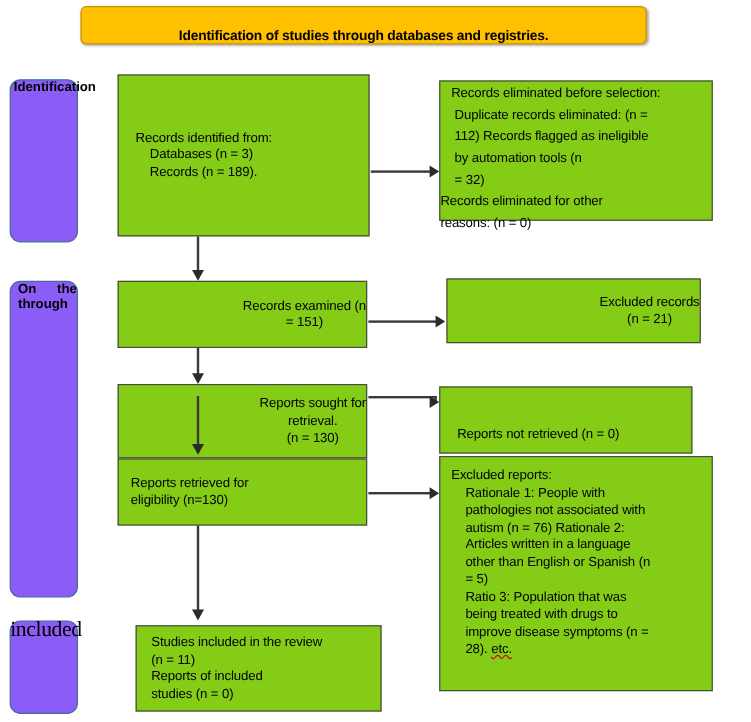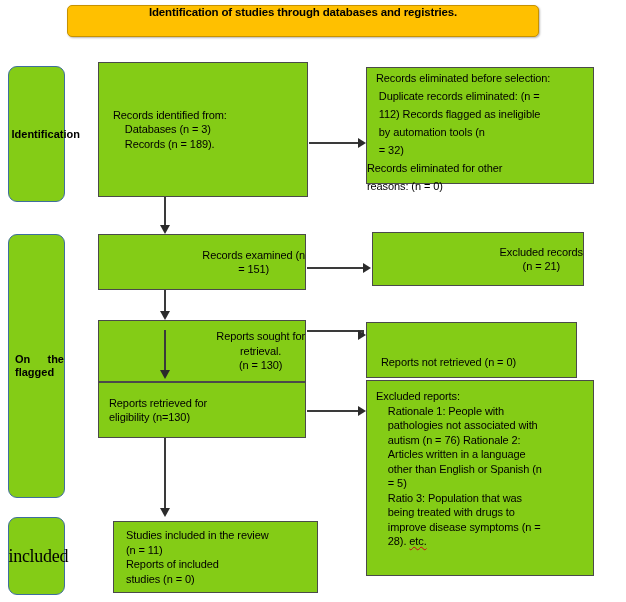--- a/index.html
+++ b/index.html
@@ -27,39 +27,39 @@
     position: absolute;
     left: 67px;
     top: 5px;
     width: 470px;
     height: 30px;
     background: #FFC000;
     border: 1px solid #C79200;
     border-radius: 5px;
     box-shadow: 1px 1px 2px rgba(120,120,120,.55);
     display: flex;
-    align-items: flex-start;
+    align-items: flex-end;
     justify-content: center;
   }
   .banner-text {
     font-size: 11.5px;
     font-weight: bold;
     letter-spacing: -0.15px;
     color: #000;
     white-space: nowrap;
   }
 
   
   .stage-band {
     position: absolute;
-    background: #84cc16;
+    background: #8b5cf6;
     border: 1px solid #3F6E9E;
     border-radius: 9px;
     display: flex;
-    align-items: center;
+    align-items: flex-start;
     justify-content: center;
   }
   .stage-label {
     font-size: 11px;
     font-weight: bold;
     line-height: 13px;
     color: #000;
     width: 56px;
     padding-left: 6px;
   }
@@ -167,21 +167,21 @@
 
   <div class="banner">
     <span class="banner-text">Identification of studies through databases and registries.</span>
   </div>
 
   <div class="stage-band" id="band-identification">
     <span class="stage-label">Identification</span>
   </div>
 
   <div class="stage-band" id="band-screening">
-    <span class="stage-label justify">On the flagged</span>
+    <span class="stage-label justify">On the through</span>
   </div>
 
   <div class="stage-band" id="band-included">
     <span class="stage-label serif">included</span>
   </div>
 
   <div class="box vcenter" id="box-identified">
     <span class="box-text">Records identified from:
     Databases (n = 3)
     Records (n = 189).</span>

